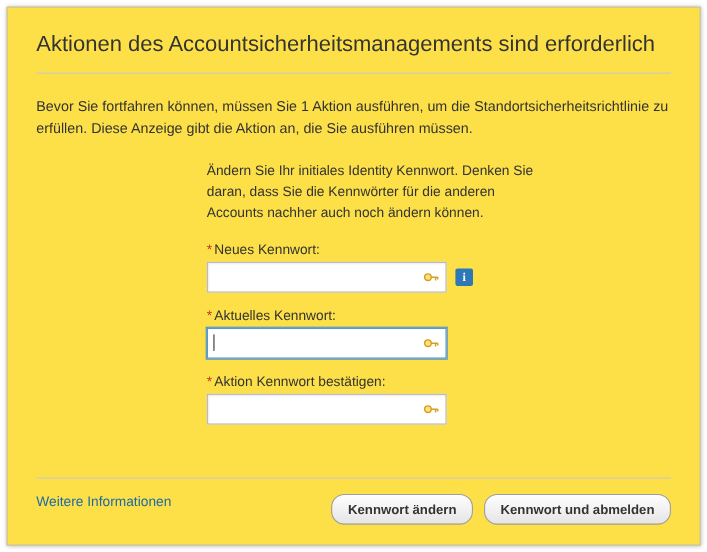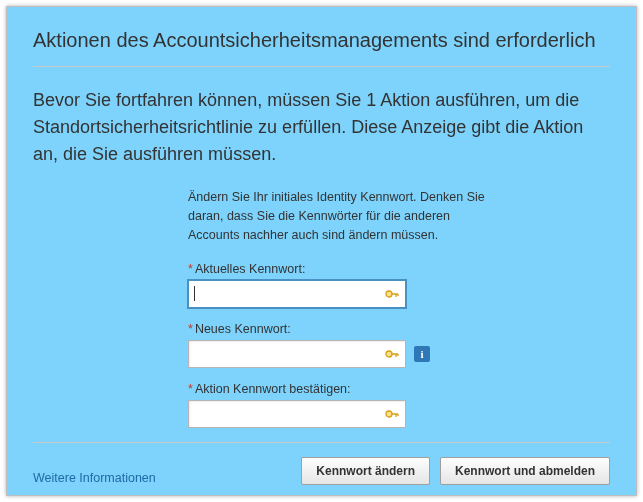--- a/index.html
+++ b/index.html
@@ -12,39 +12,39 @@
     width: 643px;
     height: 502px;
     padding: 6px;
     background: #fff;
   }
   .panel {
     width: 100%;
     height: 100%;
     border: 1px solid #bfbfbf;
     box-shadow: 0 0 4px rgba(0,0,0,0.3);
-    background: #7dd3fc;
+    background: #fde047;
     padding: 22px 26px 18px 26px;
     position: relative;
     display: flex;
     flex-direction: column;
   }
   .title {
     font-size: 20px;
     font-weight: 400;
     color: #333;
     margin: 0 0 14px 0;
   }
   hr.rule {
     border: none;
     border-top: 1px solid #c9c9c9;
     margin: 0 0 20px 0;
   }
   .intro {
-    font-size: 18px;
+    font-size: 13px;
     color: #333;
     line-height: 1.5;
     margin-bottom: 20px;
   }
   .form-area {
     margin-left: 155px;
     width: 300px;
   }
   .instruction {
     font-size: 12.5px;
@@ -103,39 +103,39 @@
     cursor: pointer;
   }
   .spacer { flex: 1 1 auto; }
   .footer-rule {
     border: none;
     border-top: 1px solid #c9c9c9;
     margin: 0 0 14px 0;
   }
   .footer {
     display: flex;
-    align-items: flex-end;
+    align-items: flex-start;
     gap: 10px;
   }
   .more-link {
     color: #1f6aa5;
     font-size: 12.5px;
     text-decoration: none;
     cursor: pointer;
   }
   .footer-spacer { flex: 1 1 auto; }
   .btn {
     height: 28px;
     padding: 0 14px;
     font-size: 12px;
     font-weight: bold;
     color: #333;
     border: 1px solid #9f9f9f;
     background: linear-gradient(#fefefe, #e5e5e5);
-    border-radius: 2px;
+    border-radius: 12px;
     cursor: pointer;
   }
   .caret {
     display: inline-block;
     border-left: 1px solid #333;
     height: 15px;
     vertical-align: middle;
     animation: blink 1.1s step-start infinite;
     position: absolute;
     left: 6px; top: 6px;
@@ -147,21 +147,39 @@
 
 <div class="frame">
   <div class="panel">
 
     <h1 class="title">Aktionen des Accountsicherheitsmanagements sind erforderlich</h1>
     <hr class="rule">
 
     <div class="intro">Bevor Sie fortfahren können, müssen Sie 1 Aktion ausführen, um die Standortsicherheitsrichtlinie zu erfüllen. Diese Anzeige gibt die Aktion an, die Sie ausführen müssen.</div>
 
     <div class="form-area">
-      <div class="instruction">Ändern Sie Ihr initiales Identity Kennwort. Denken Sie daran, dass Sie die Kennwörter für die anderen Accounts nachher auch sind ändern müssen.</div>
+      <div class="instruction">Ändern Sie Ihr initiales Identity Kennwort. Denken Sie daran, dass Sie die Kennwörter für die anderen Accounts nachher auch noch ändern können.</div>
+
+      <div class="field-block">
+        <div class="field-label">
+          <span class="req">*</span><span>Neues Kennwort:</span>
+        </div>
+        <div class="field-row">
+          <div class="input-wrap">
+            <input type="password" class="pw-input" value="" style="">
+            <svg class="key-icon" viewBox="0 0 16 16">
+                <g fill="none" stroke="#d4a017" stroke-width="1.3">
+                  <circle cx="5" cy="8" r="3" fill="#ffe08a"></circle>
+                  <path d="M8 8 H14 M12 8 V11 M14 8 V10"></path>
+                </g>
+              </svg>
+          </div>
+          <div class="info-badge">i</div>
+        </div>
+      </div>
 
       <div class="field-block">
         <div class="field-label">
           <span class="req">*</span><span>Aktuelles Kennwort:</span>
         </div>
         <div class="field-row">
           <div class="input-wrap">
             <input type="password" class="pw-input focused" value="" style="">
             <span class="caret"></span>
             <svg class="key-icon" viewBox="0 0 16 16">
@@ -169,50 +187,32 @@
                   <circle cx="5" cy="8" r="3" fill="#ffe08a"></circle>
                   <path d="M8 8 H14 M12 8 V11 M14 8 V10"></path>
                 </g>
               </svg>
           </div>
         </div>
       </div>
 
       <div class="field-block">
         <div class="field-label">
-          <span class="req">*</span><span>Neues Kennwort:</span>
+          <span class="req">*</span><span>Aktion Kennwort bestätigen:</span>
         </div>
         <div class="field-row">
           <div class="input-wrap">
             <input type="password" class="pw-input" value="" style="">
             <svg class="key-icon" viewBox="0 0 16 16">
                 <g fill="none" stroke="#d4a017" stroke-width="1.3">
                   <circle cx="5" cy="8" r="3" fill="#ffe08a"></circle>
                   <path d="M8 8 H14 M12 8 V11 M14 8 V10"></path>
                 </g>
               </svg>
           </div>
-          <div class="info-badge">i</div>
-        </div>
-      </div>
-
-      <div class="field-block">
-        <div class="field-label">
-          <span class="req">*</span><span>Aktion Kennwort bestätigen:</span>
-        </div>
-        <div class="field-row">
-          <div class="input-wrap">
-            <input type="password" class="pw-input" value="" style="">
-            <svg class="key-icon" viewBox="0 0 16 16">
-                <g fill="none" stroke="#d4a017" stroke-width="1.3">
-                  <circle cx="5" cy="8" r="3" fill="#ffe08a"></circle>
-                  <path d="M8 8 H14 M12 8 V11 M14 8 V10"></path>
-                </g>
-              </svg>
-          </div>
         </div>
       </div>
     </div>
 
     <div class="spacer"></div>
     <hr class="footer-rule">
 
     <div class="footer">
       <a class="more-link">Weitere Informationen</a>
       <div class="footer-spacer"></div>

